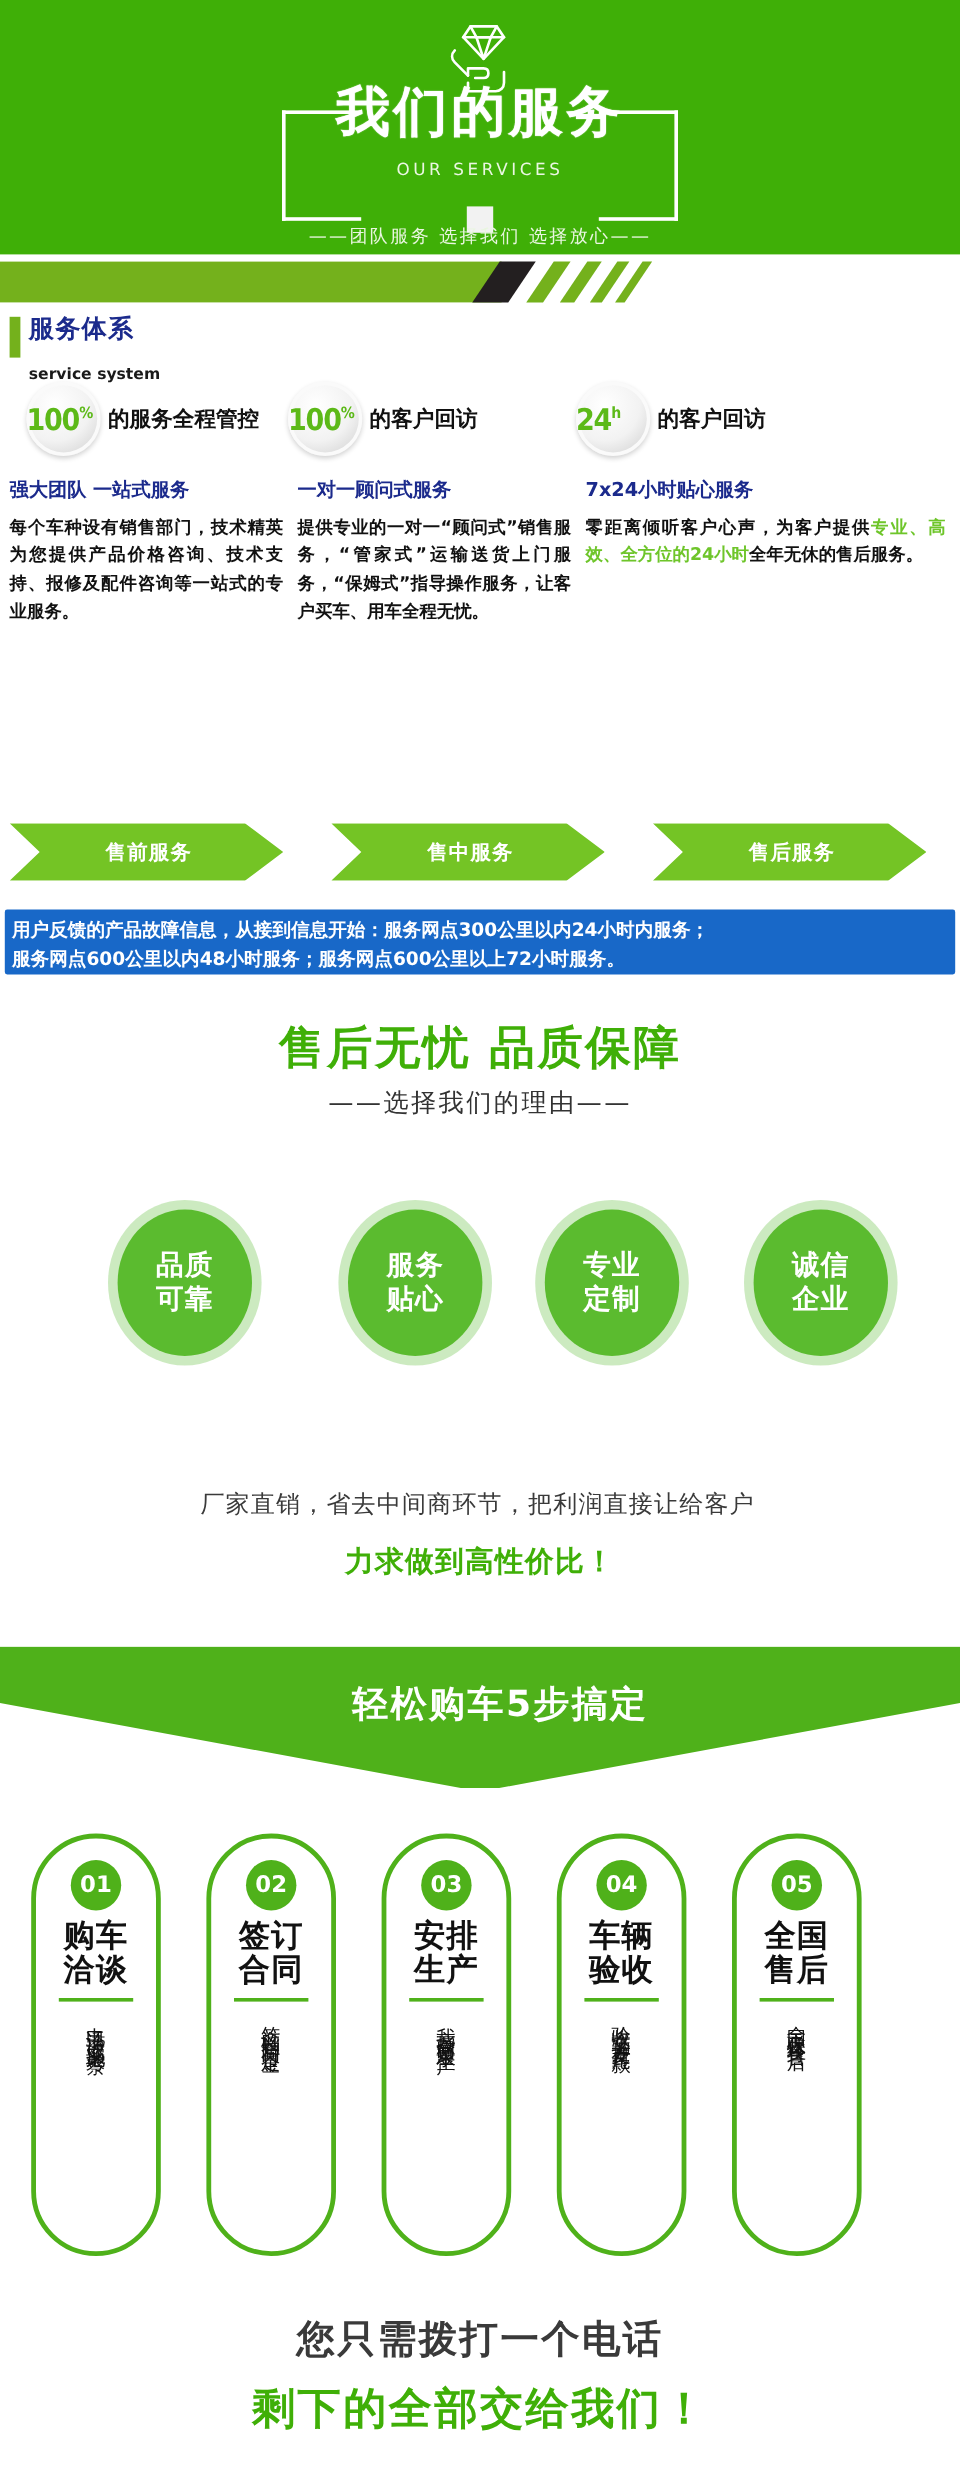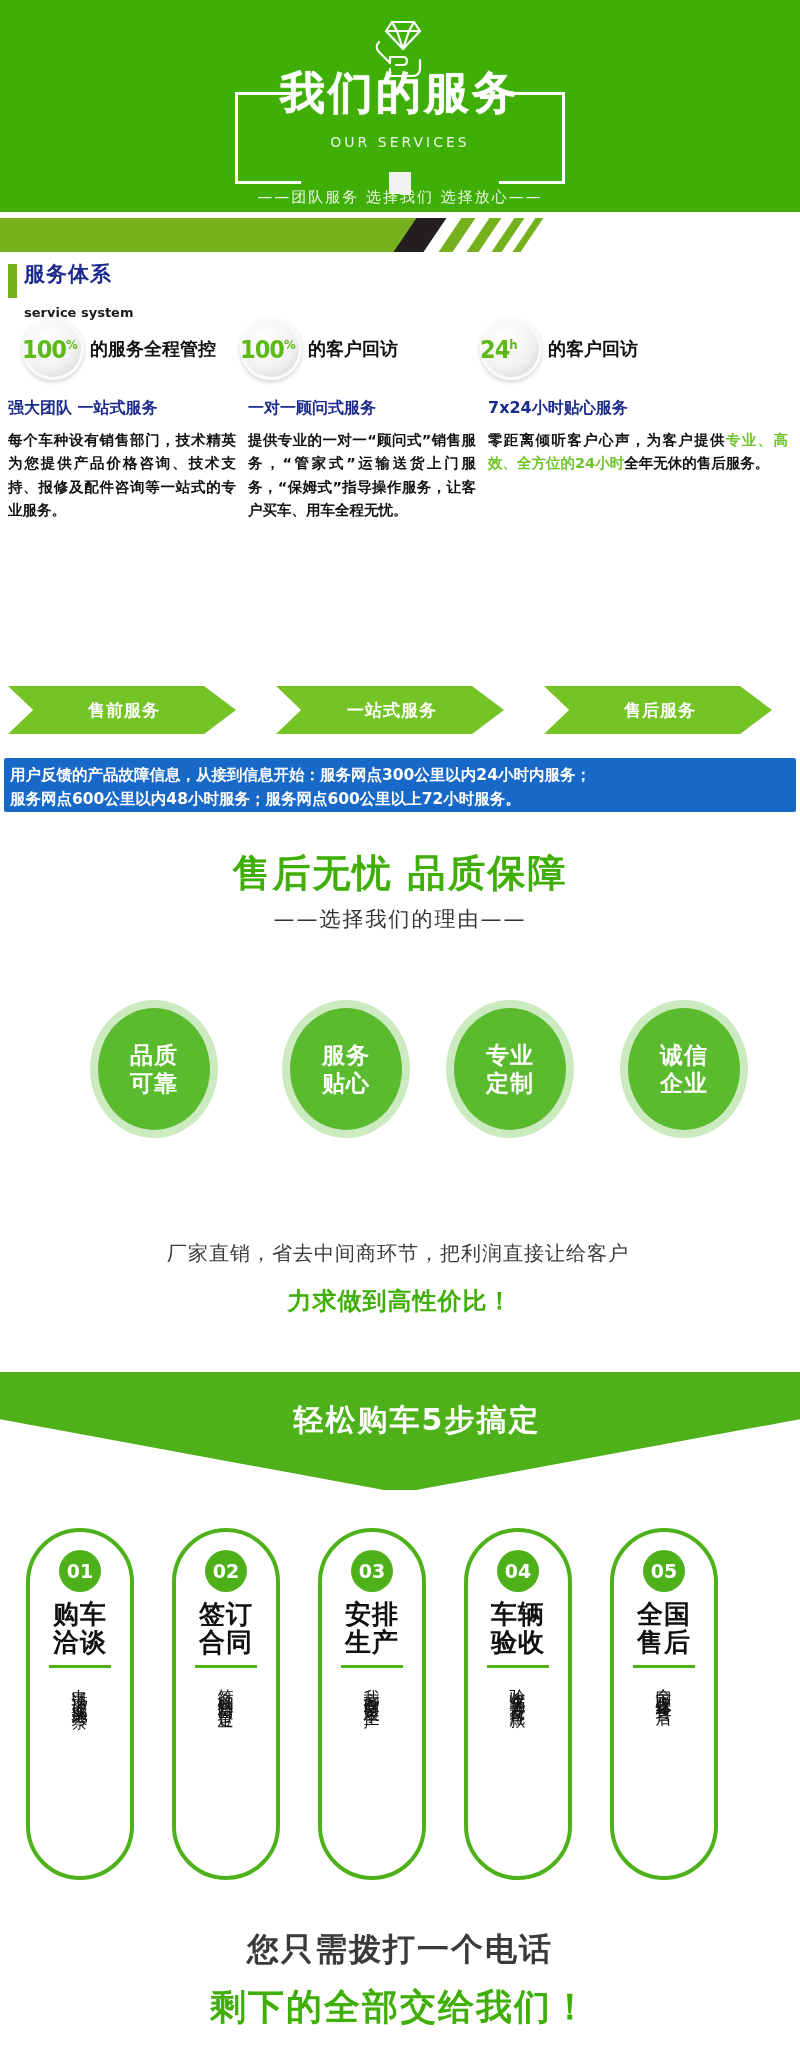--- a/index.html
+++ b/index.html
@@ -306,21 +306,21 @@
     <div class="col-b"><span>零距离倾听客户心声，为客户提供</span><span class="hl">专业、高效、全方位的24小时</span><span>全年无休的售后服务。</span></div>
   </div>
 
 </div>
 
 <div class="chevrons">
   <div class="chev" style="left:8px;">
       <span>售前服务</span>
     </div>
   <div class="chev" style="left:276px;">
-      <span>一站式服务</span>
+      <span>售中服务</span>
     </div>
   <div class="chev" style="left:544px;">
       <span>售后服务</span>
     </div>
 </div>
 
 <div class="bluebar">
   <p>用户反馈的产品故障信息，从接到信息开始：服务网点300公里以内24小时内服务；</p>
   <p>服务网点600公里以内48小时服务；服务网点600公里以上72小时服务。</p>
 </div>

